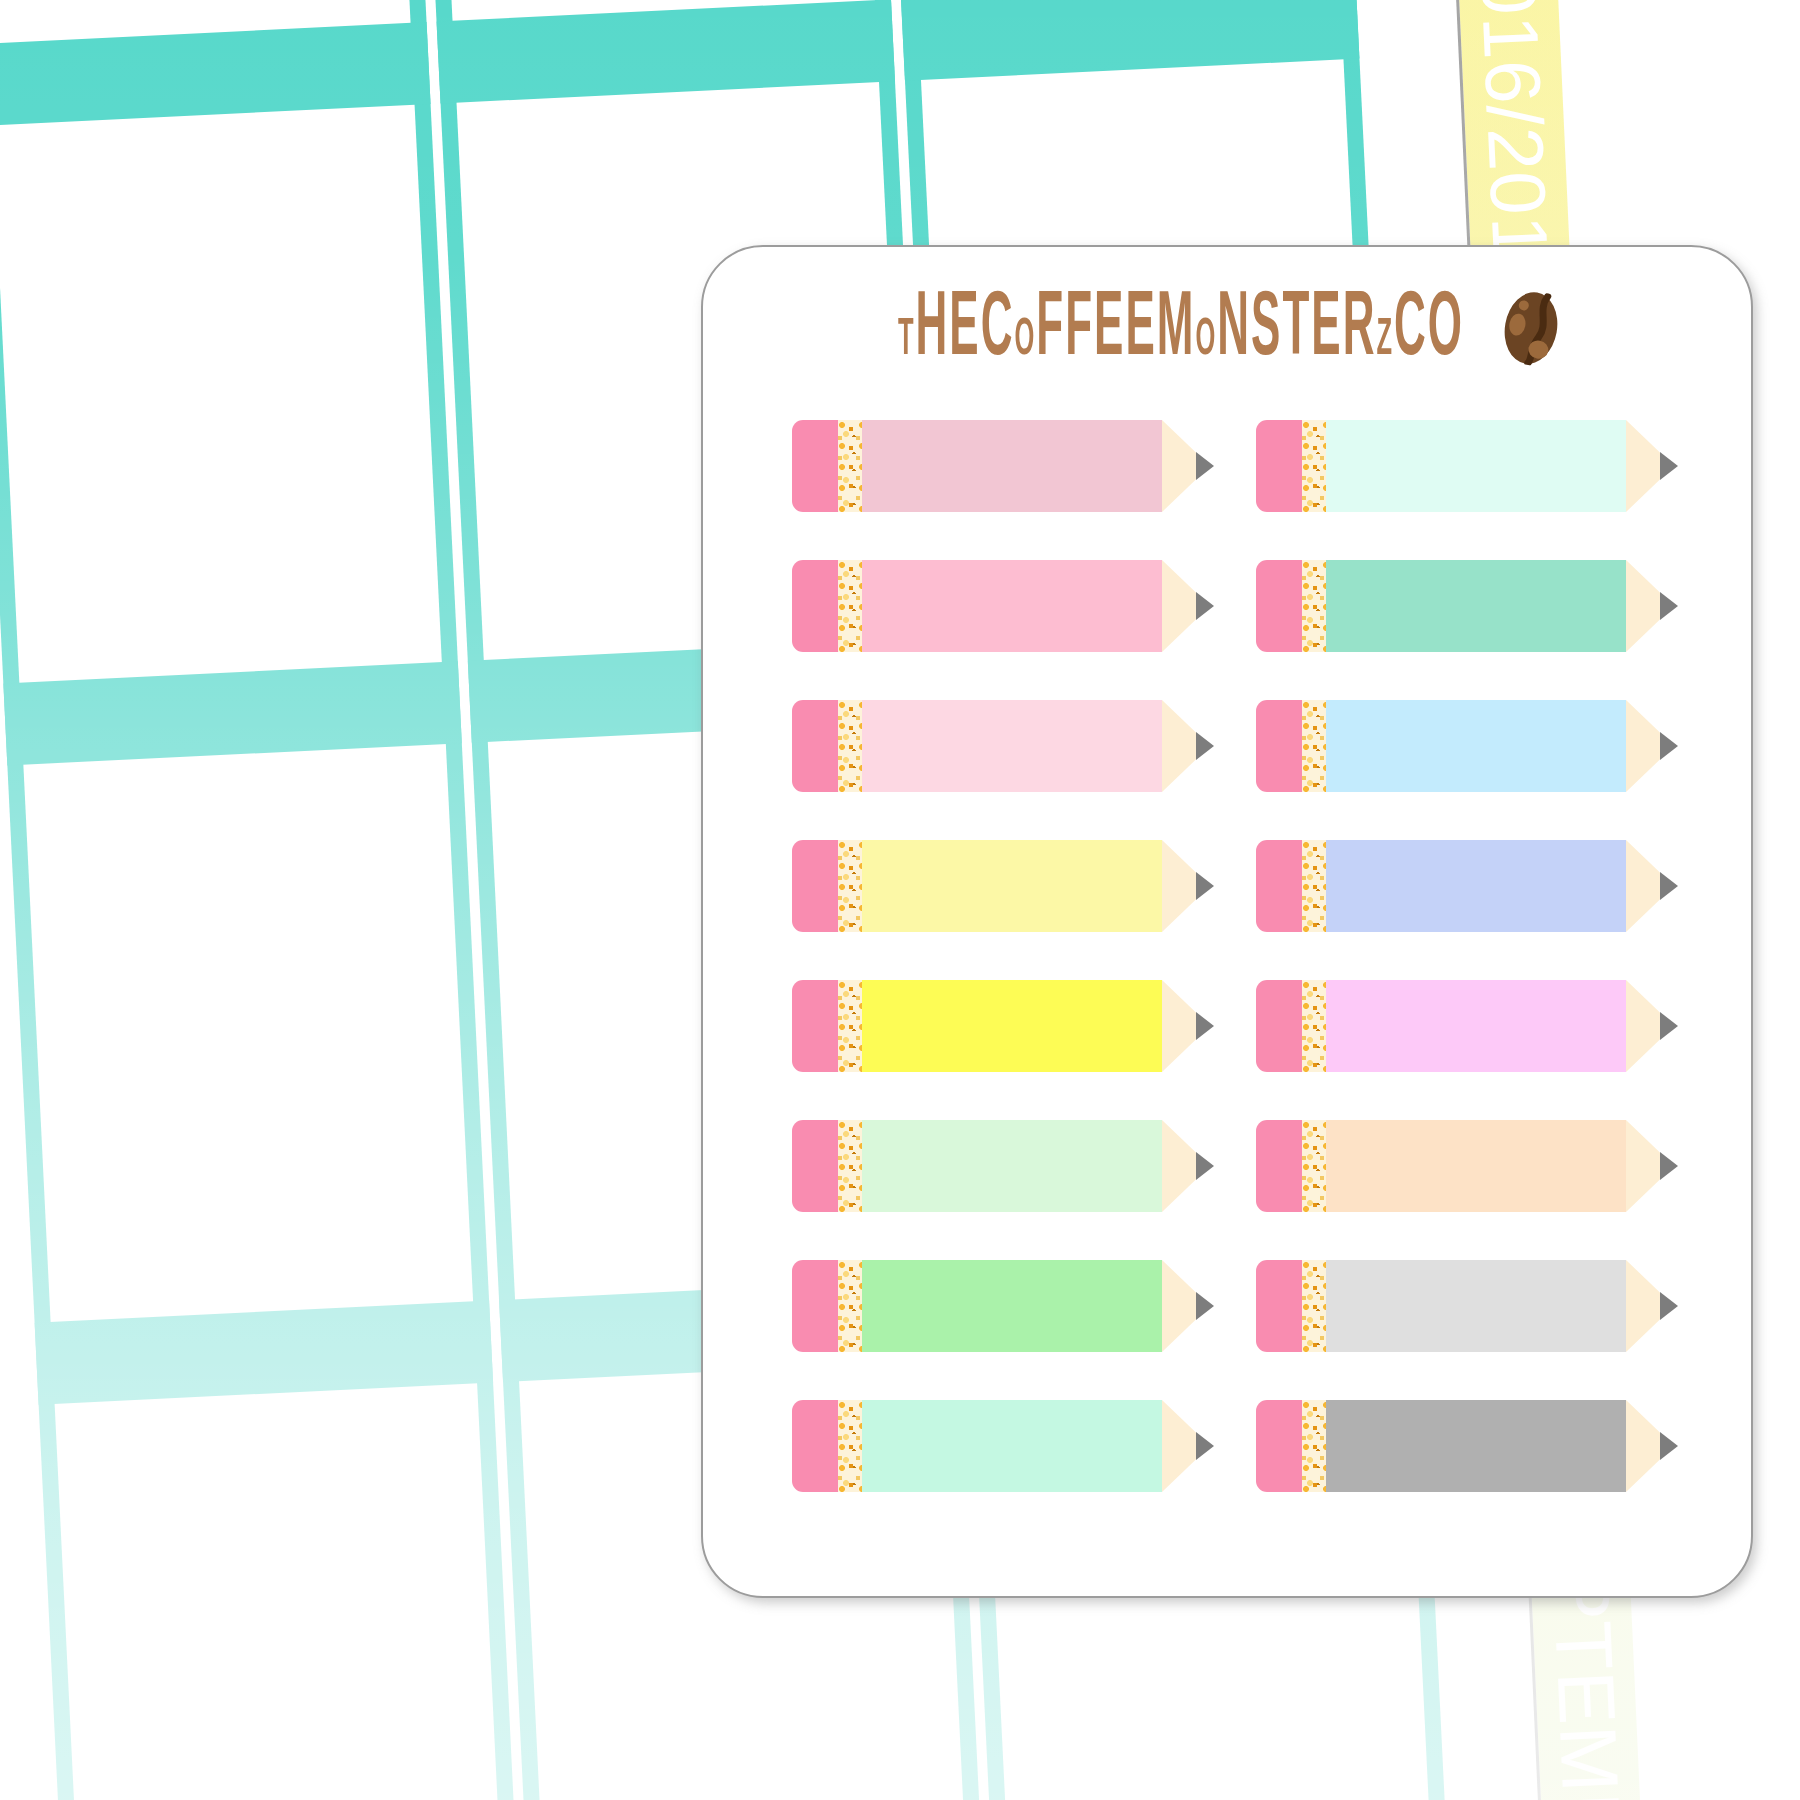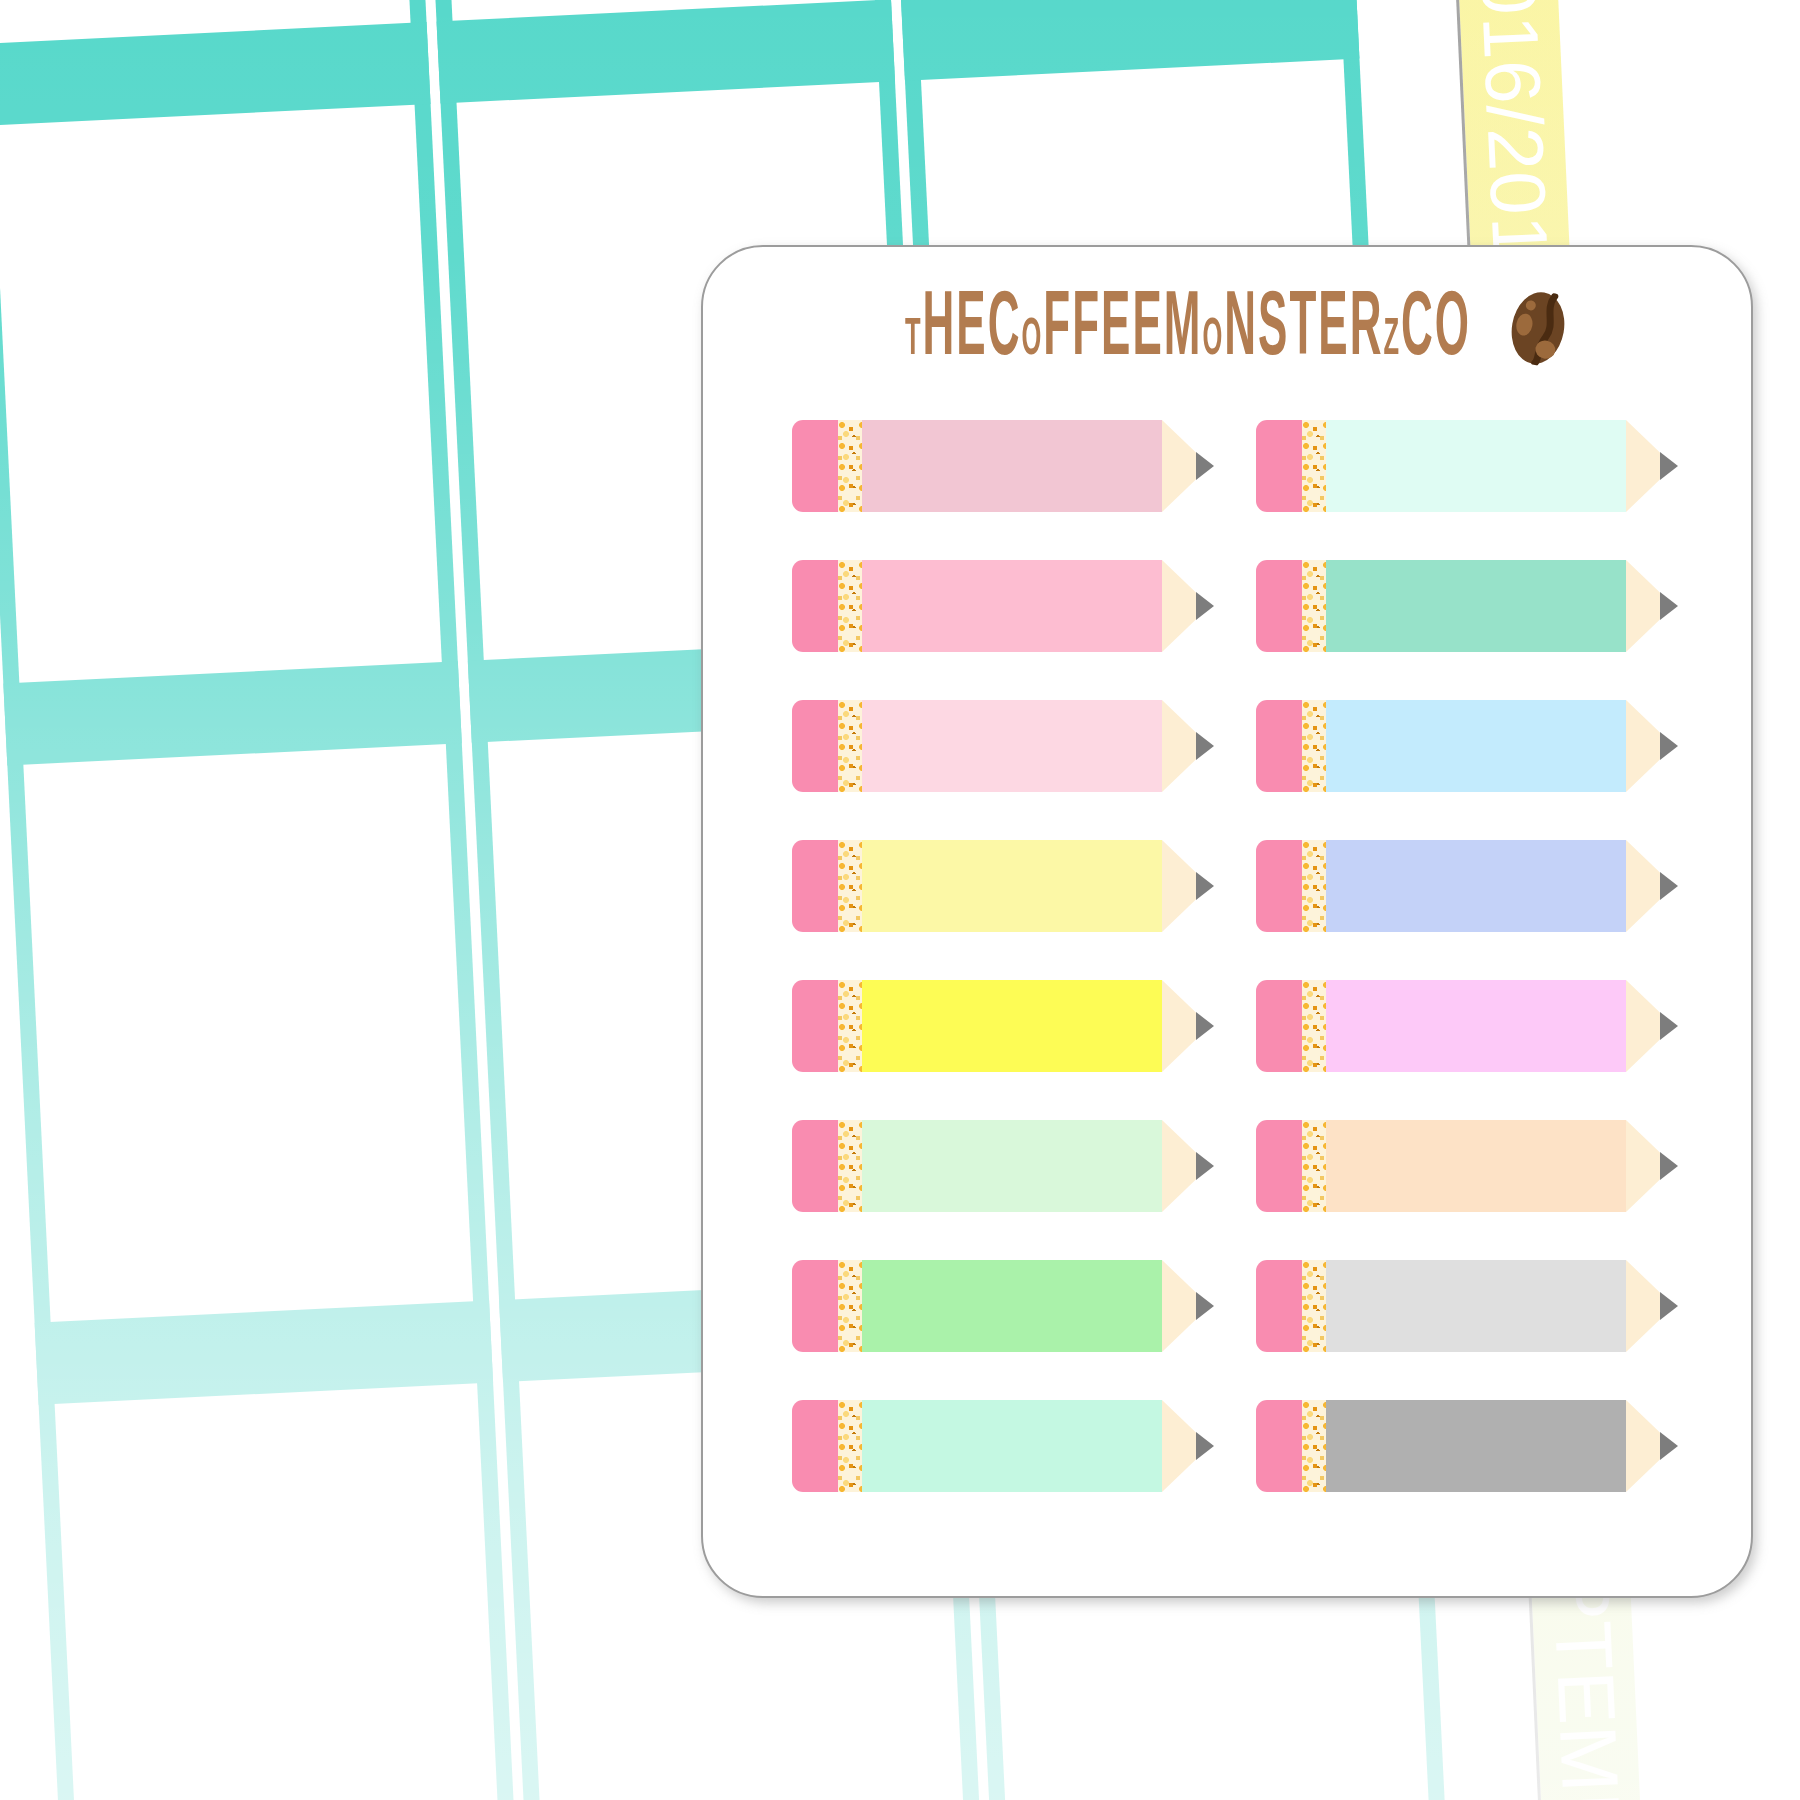--- a/index.html
+++ b/index.html
@@ -57,21 +57,21 @@
   }
 
   
   .sticker-sheet{
     position:absolute;left:701px;top:245px;width:1052px;height:1353px;
     background:#ffffff;border:2px solid var(--sheet_border_gray);
     border-radius:62px;box-sizing:border-box;
     box-shadow:4px 5px 12px rgba(110,110,110,0.35);
   }
   .logo-row{
-    position:absolute;top:44px;left:8px;width:100%;
+    position:absolute;top:44px;left:1px;width:100%;
     display:flex;justify-content:center;align-items:center;gap:40px;text-align:center;
   }
   .brand-text{
     font-size:44px;letter-spacing:2px;font-weight:bold;
     color:var(--brand_brown);
     transform:scaleY(2.05);transform-origin:50% 60%;
     white-space:nowrap;
   }
   .brand-text .lc{font-size:0.58em;}
   .bean{width:54px;height:74px;transform:rotate(10deg);}

